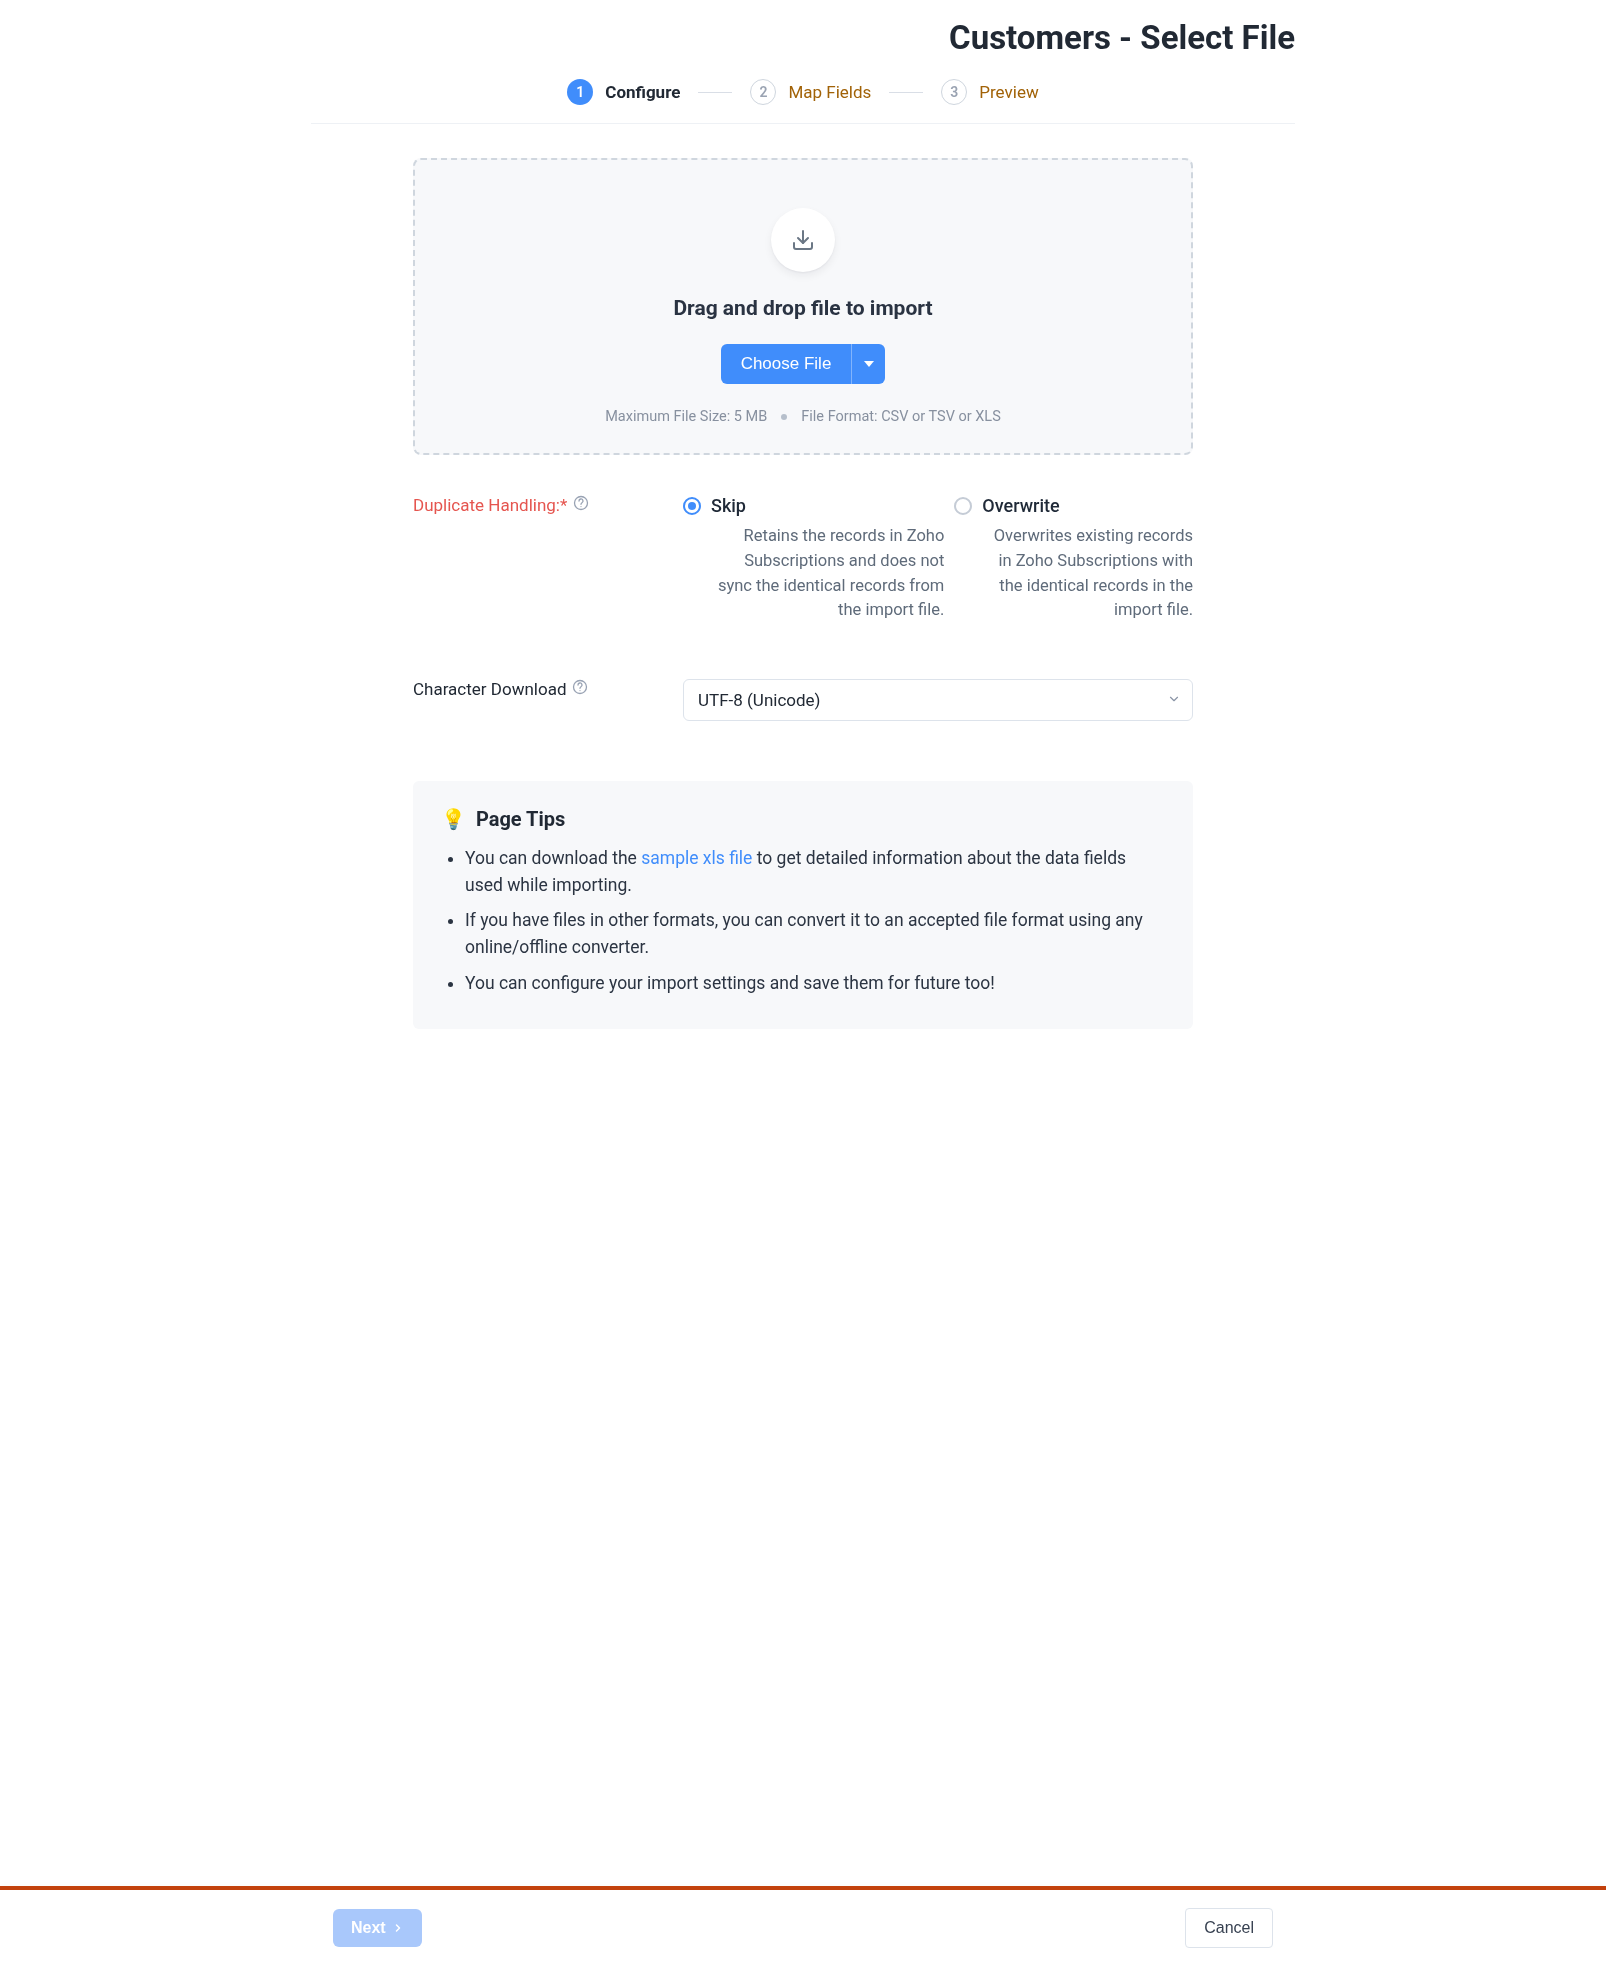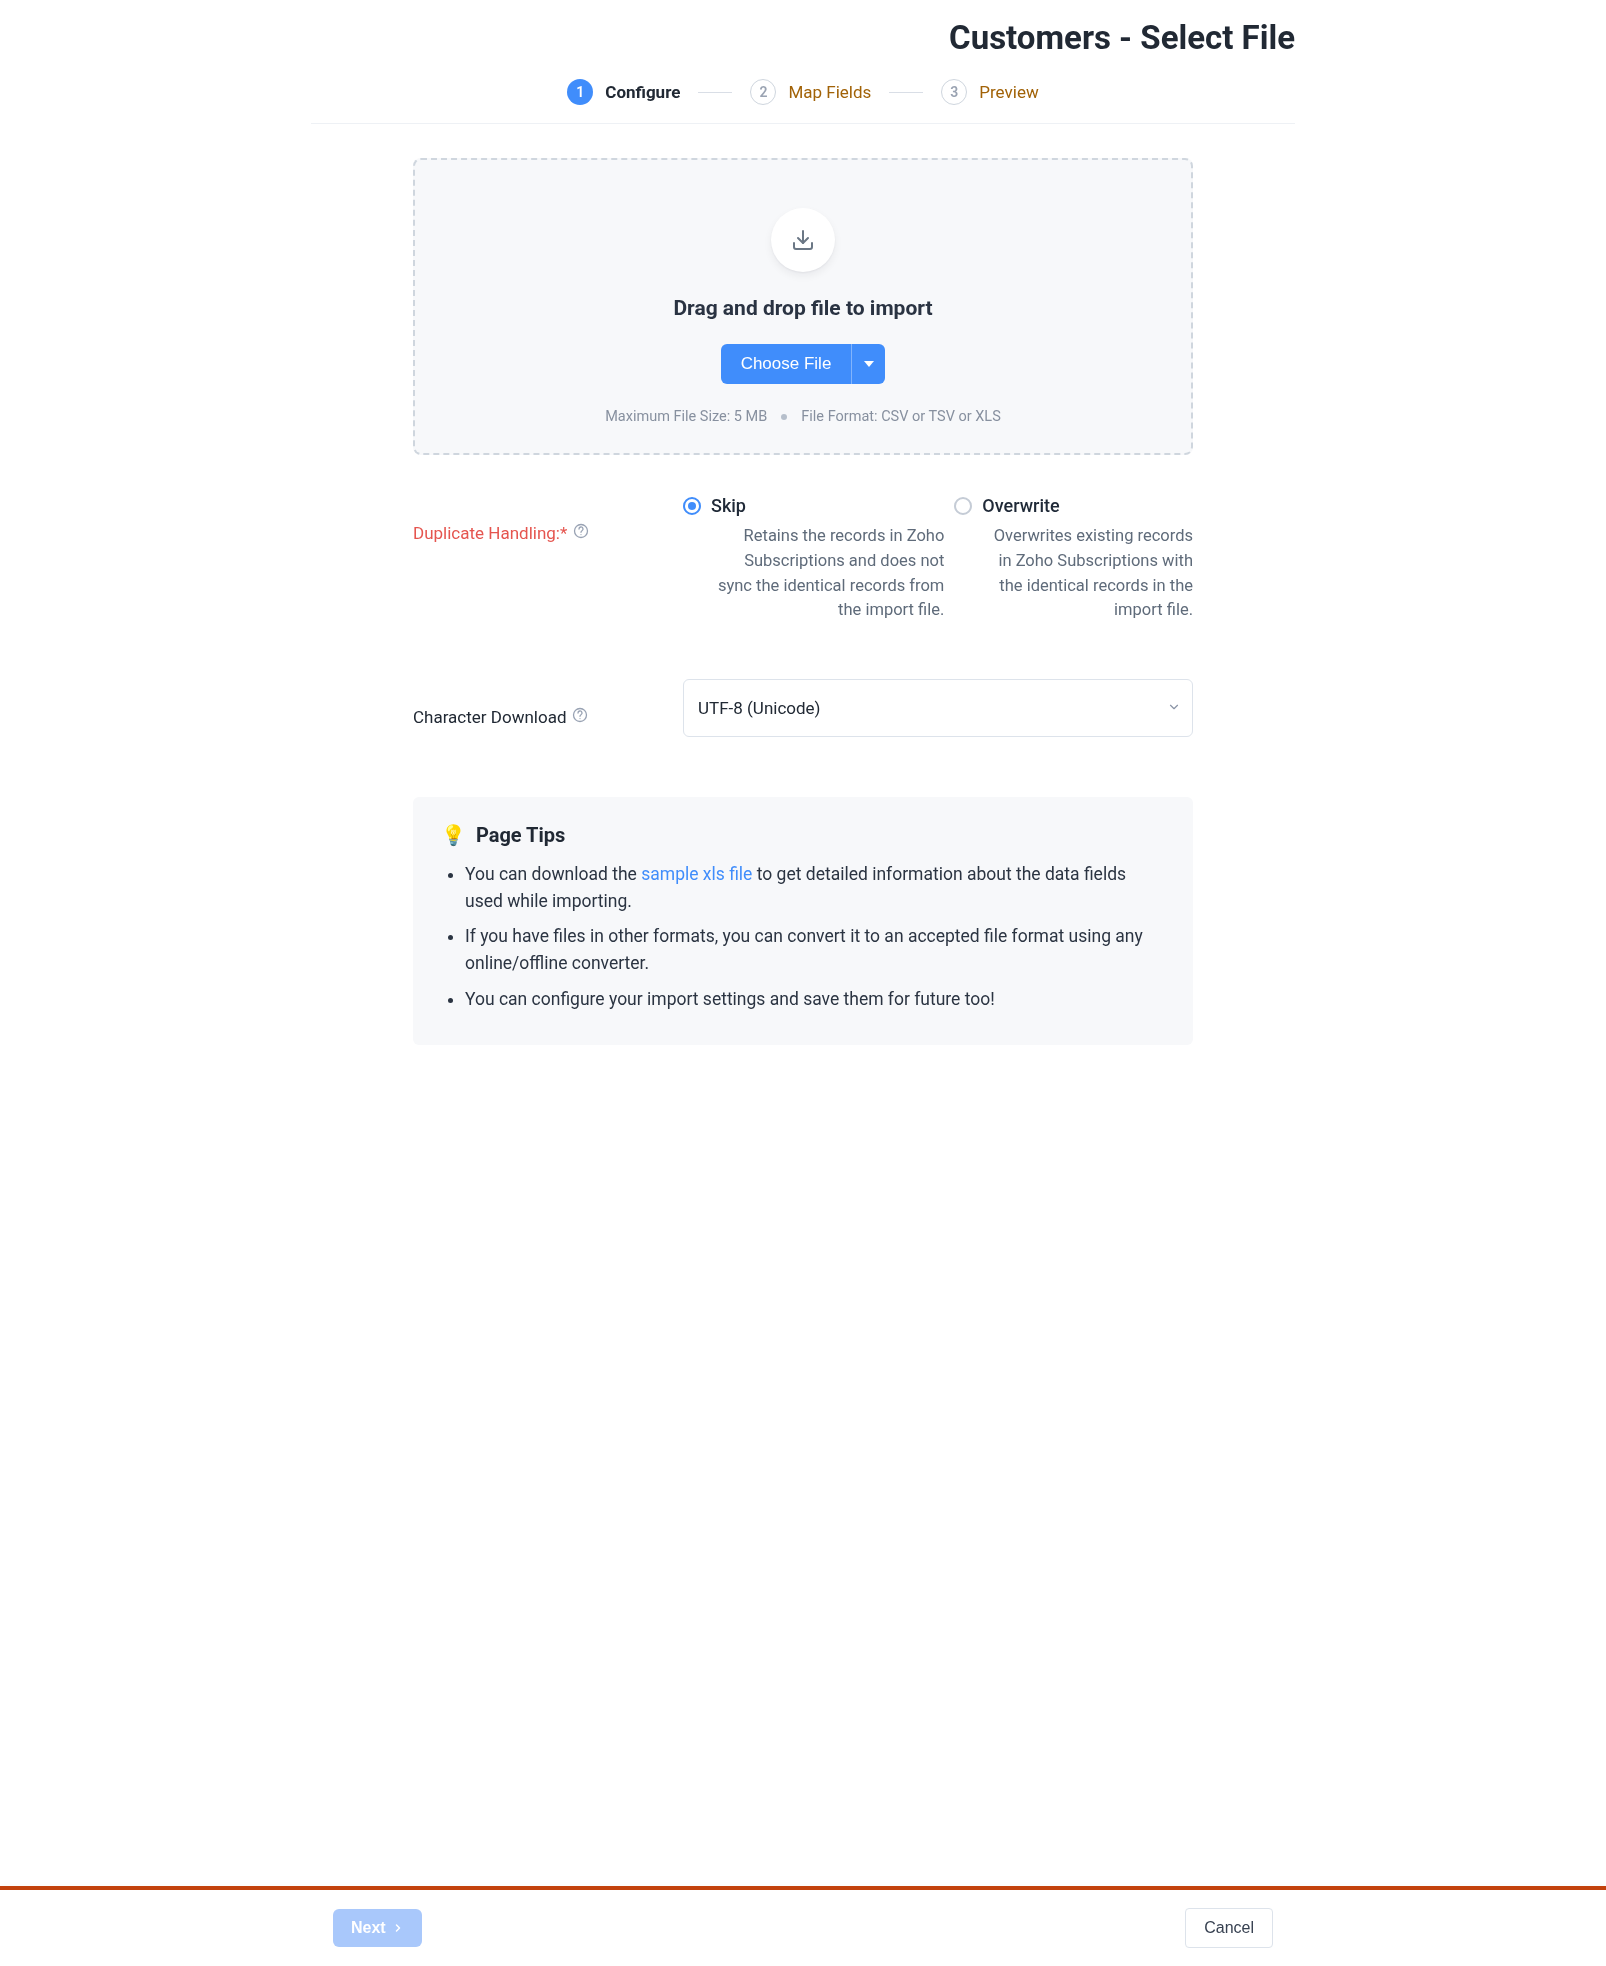--- a/index.html
+++ b/index.html
@@ -85,42 +85,42 @@
   }
   .btn.dd svg { color:#fff; }
 
   .file-meta { margin-top:24px; color:#87909f; font-size:14.5px; display:flex; gap:14px; align-items:center; justify-content:center; }
   .dot { width:6px; height:6px; background:#b6bfcb; border-radius:50%; display:inline-block; }
 
   .download-line { margin-top:22px; font-size:17.5px; color: var(--text); line-height:1.55; }
   .download-line a { color: var(--link); text-decoration:none; }
 
   .form-row { display:flex; align-items:flex-start; margin-top:40px; }
-  .form-label { width:270px; flex:0 0 270px; font-size:17px; color:var(--text); display:flex; align-items:flex-start; gap:6px;margin-top:28px; }
+  .form-label { width:270px; flex:0 0 270px; font-size:17px; color:var(--text); display:flex; align-items:flex-start; gap:6px; }
   .form-label.required { color: var(--red); }
   .form-control { flex:1; }
 
   .help-icon { color:#98a2b3; }
 
   .radio-block { display:flex; flex-direction:row; gap:10px;text-align:right; }
   .radio-item { }
   .radio-head { display:flex; align-items:center; gap:10px; }
   .radio {
     width:18px; height:18px; border-radius:50%;
     border:2px solid #c5ccd6; display:inline-flex; align-items:center; justify-content:center;
   }
   .radio.selected { border-color: var(--blue); }
   .radio .dotin { width:8px; height:8px; background: var(--blue); border-radius:50%; display:none; }
   .radio.selected .dotin { display:block; }
   .radio-title { font-size:18px; font-weight:500; color:#1f2937; }
   .radio-desc { margin: 8px 0 0 28px; color:#5f6b7a; font-size:16.5px; line-height:1.5; }
 
   .select-wrap { position:relative; width:100%; }
   .select {
-    width:100%; height:58px; border:1px solid var(--border); border-radius:6px;
+    width:100%; height:42px; border:1px solid var(--border); border-radius:6px;
     background:#fff; padding:0 40px 0 14px; font-size:17px; color:var(--text);
     display:flex; align-items:center; cursor:pointer;
   }
   .select .chev { position:absolute; right:12px; top:50%; transform:translateY(-50%); color:#8a94a6; }
 
   .tips {
     margin-top:60px; background: var(--panel); border-radius:6px; padding:26px 28px 24px;
   }
   .tips h3 { display:flex; align-items:center; gap:10px; margin:0 0 14px; font-size:20px; font-weight:700; }
   .tips ul { margin:0; padding-left:24px; }

